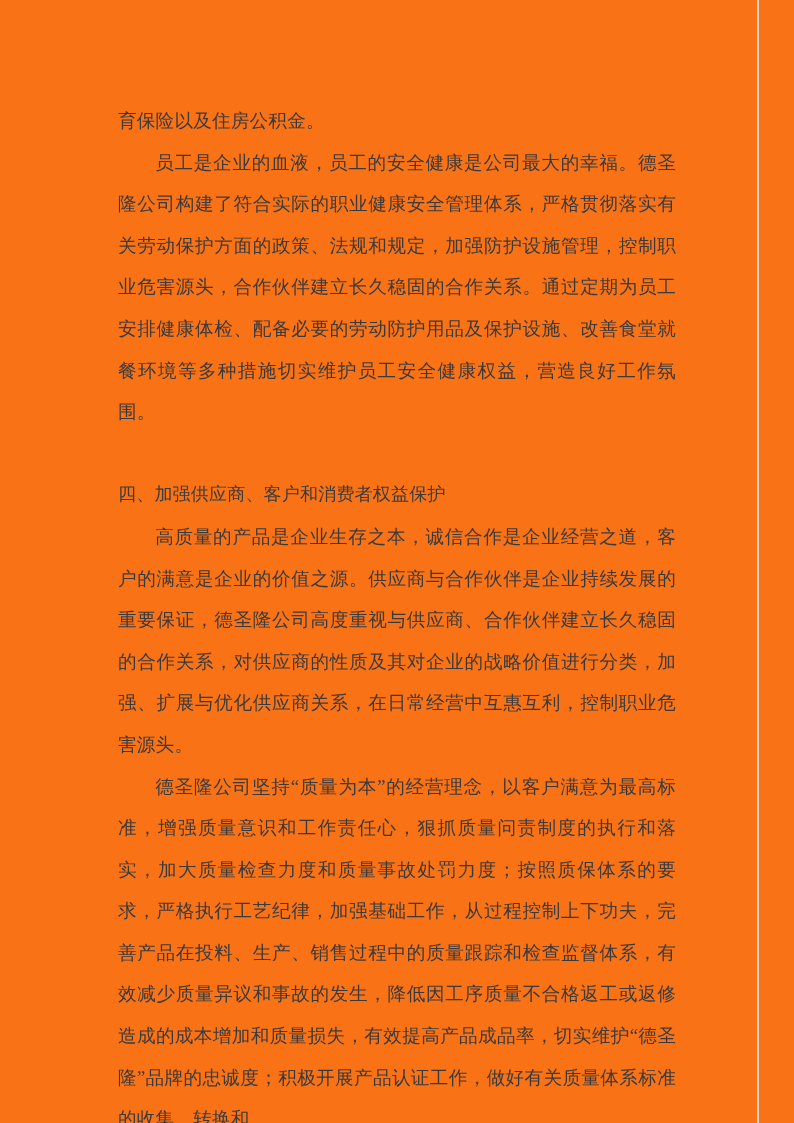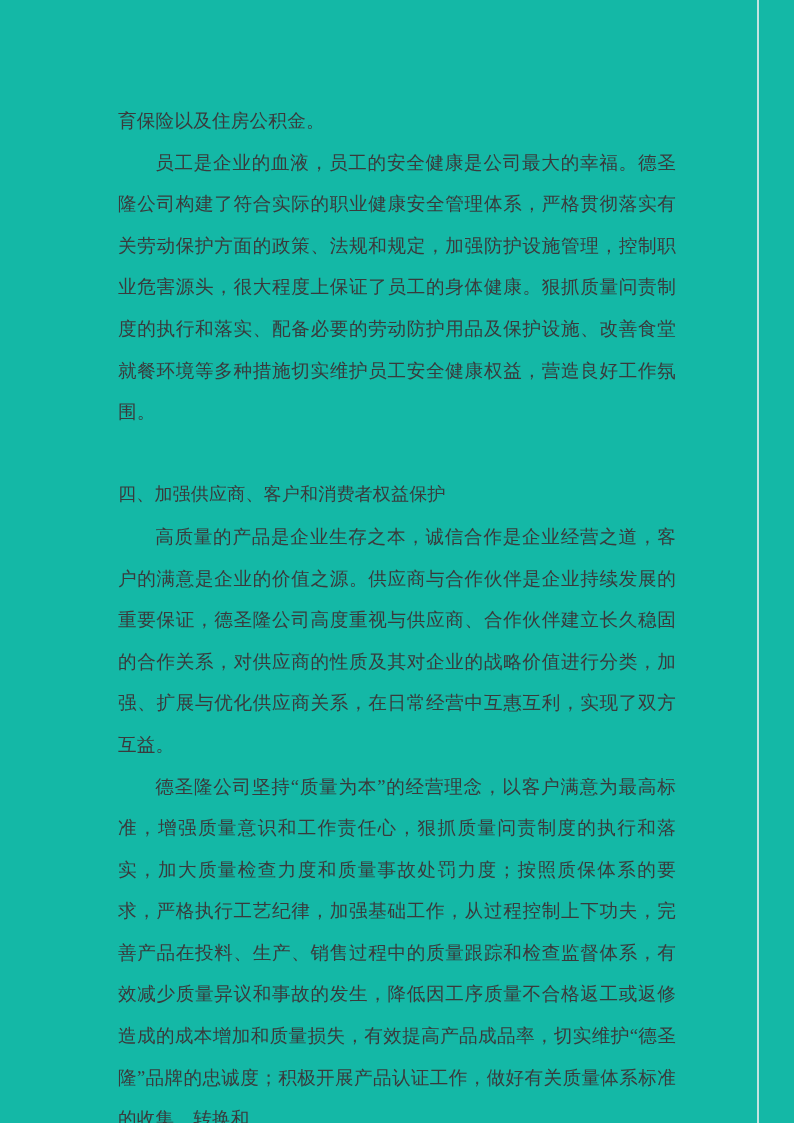--- a/index.html
+++ b/index.html
@@ -5,21 +5,21 @@
   html, body {
     margin: 0;
     padding: 0;
     background: #e9e9e9;
   }
   .page {
     position: relative;
     width: 794px;
     height: 1123px;
     margin: 0 auto;
-    background: #14b8a6;
+    background: #f97316;
     overflow: hidden;
     font-family: "Liberation Serif", "DejaVu Serif", serif;
     color: #3a3a3c;
   }
   
   .scan-line {
     position: absolute;
     top: 0;
     left: 757px;
     width: 2px;
@@ -54,21 +54,21 @@
 </style>
 </head>
 <body>
 
 <div class="page">
   <div class="scan-line"></div>
 
   <div class="doc-body">
     <p>育保险以及住房公积金。</p>
 
-    <p class="para-indent">员工是企业的血液，员工的安全健康是公司最大的幸福。德圣隆公司构建了符合实际的职业健康安全管理体系，严格贯彻落实有关劳动保护方面的政策、法规和规定，加强防护设施管理，控制职业危害源头，很大程度上保证了员工的身体健康。狠抓质量问责制度的执行和落实、配备必要的劳动防护用品及保护设施、改善食堂就餐环境等多种措施切实维护员工安全健康权益，营造良好工作氛围。</p>
+    <p class="para-indent">员工是企业的血液，员工的安全健康是公司最大的幸福。德圣隆公司构建了符合实际的职业健康安全管理体系，严格贯彻落实有关劳动保护方面的政策、法规和规定，加强防护设施管理，控制职业危害源头，合作伙伴建立长久稳固的合作关系。通过定期为员工安排健康体检、配备必要的劳动防护用品及保护设施、改善食堂就餐环境等多种措施切实维护员工安全健康权益，营造良好工作氛围。</p>
 
     <p class="section-heading">四、加强供应商、客户和消费者权益保护</p>
 
-    <p class="para-indent">高质量的产品是企业生存之本，诚信合作是企业经营之道，客户的满意是企业的价值之源。供应商与合作伙伴是企业持续发展的重要保证，德圣隆公司高度重视与供应商、合作伙伴建立长久稳固的合作关系，对供应商的性质及其对企业的战略价值进行分类，加强、扩展与优化供应商关系，在日常经营中互惠互利，实现了双方互益。</p>
+    <p class="para-indent">高质量的产品是企业生存之本，诚信合作是企业经营之道，客户的满意是企业的价值之源。供应商与合作伙伴是企业持续发展的重要保证，德圣隆公司高度重视与供应商、合作伙伴建立长久稳固的合作关系，对供应商的性质及其对企业的战略价值进行分类，加强、扩展与优化供应商关系，在日常经营中互惠互利，控制职业危害源头。</p>
 
     <p class="para-indent">德圣隆公司坚持“质量为本”的经营理念，以客户满意为最高标准，增强质量意识和工作责任心，狠抓质量问责制度的执行和落实，加大质量检查力度和质量事故处罚力度；按照质保体系的要求，严格执行工艺纪律，加强基础工作，从过程控制上下功夫，完善产品在投料、生产、销售过程中的质量跟踪和检查监督体系，有效减少质量异议和事故的发生，降低因工序质量不合格返工或返修造成的成本增加和质量损失，有效提高产品成品率，切实维护“德圣隆”品牌的忠诚度；积极开展产品认证工作，做好有关质量体系标准的收集、转换和</p>
   </div>
 </div>
 
 </body></html>

